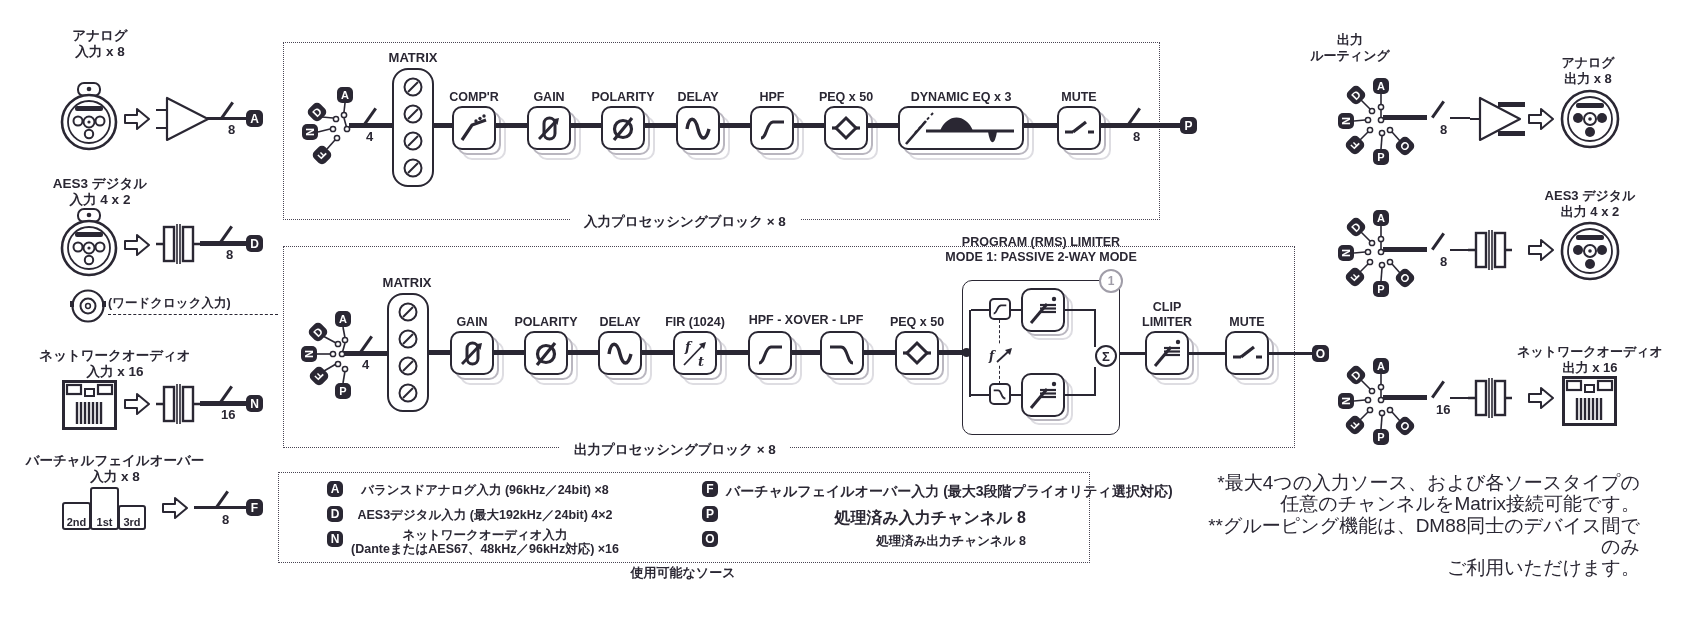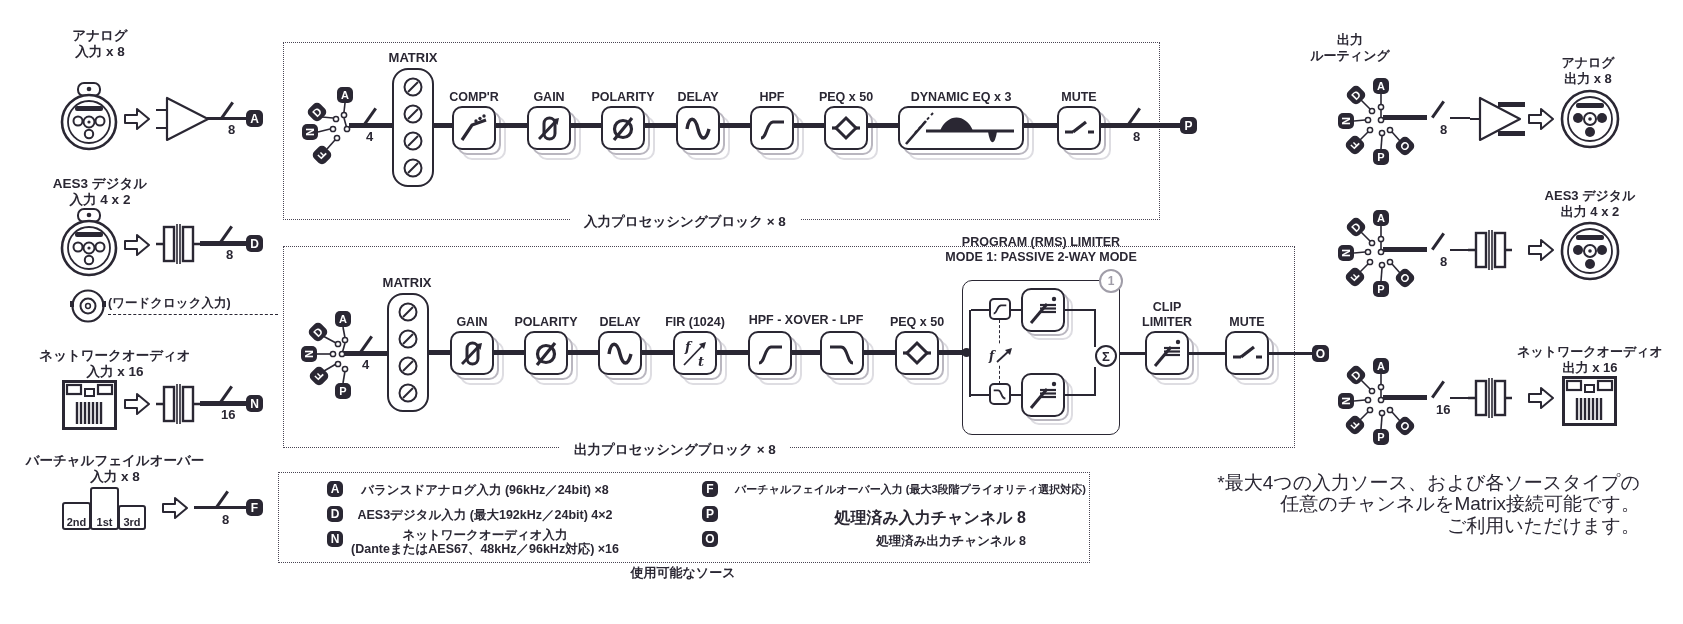--- a/index.html
+++ b/index.html
@@ -564,21 +564,21 @@
   <div class="badge" style="left:327px;top:481px;width:16px;height:16px">A</div>
   <div class="t" style="left:350px;top:483px;width:270px;font-size:12.5px">バランスドアナログ入力 (96kHz／24bit) ×8</div>
   <div class="badge" style="left:327px;top:506px;width:16px;height:16px">D</div>
   <div class="t" style="left:350px;top:508px;width:270px;font-size:12.5px">AES3デジタル入力 (最大192kHz／24bit) 4×2</div>
   <div class="badge" style="left:327px;top:531px;width:16px;height:16px">N</div>
   <div class="t" style="left:350px;top:528px;width:270px;font-size:12.5px;line-height:1.15">
     <div>ネットワークオーディオ入力</div>
       <div>(DanteまたはAES67、48kHz／96kHz対応) ×16</div>
   </div>
   <div class="badge" style="left:702px;top:481px;width:16px;height:16px">F</div>
-  <div class="t" style="left:726px;top:483px;width:360px;font-size:11px;text-align:right;white-space:nowrap">バーチャルフェイルオーバー入力 (最大3段階プライオリティ選択対応)</div>
+  <div class="t" style="left:726px;top:483px;width:360px;font-size:14px;text-align:right;white-space:nowrap">バーチャルフェイルオーバー入力 (最大3段階プライオリティ選択対応)</div>
   <div class="badge" style="left:702px;top:506px;width:16px;height:16px">P</div>
   <div class="t" style="left:726px;top:508px;width:300px;font-size:16px;text-align:right">処理済み入力チャンネル 8</div>
   <div class="badge" style="left:702px;top:531px;width:16px;height:16px">O</div>
   <div class="t" style="left:726px;top:534px;width:300px;font-size:12.5px;text-align:right">処理済み出力チャンネル 8</div>
   <div class="t" style="left:583px;top:565px;width:200px;font-size:13px">使用可能なソース</div>
 
   <div class="t" style="left:1300px;top:32px;width:100px;font-size:13px">
     <div>出力</div>
       <div>ルーティング</div>
   </div>
@@ -810,16 +810,17 @@
     </g>
   </svg>
   <div class="t" style="left:1505px;top:344px;width:170px;font-size:13px">
     <div>ネットワークオーディオ</div>
       <div>出力 x 16</div>
   </div>
 
   <div class="notes" style="left:1190px;top:472px;width:450px">
     <div>*最大4つの入力ソース、および各ソースタイプの</div>
     <div>任意のチャンネルをMatrix接続可能です。</div>
+    <div>**グルーピング機能は、DM88同士のデバイス間でのみ</div>
     <div>ご利用いただけます。</div>
   </div>
 
 </div>
 
 </body></html>

